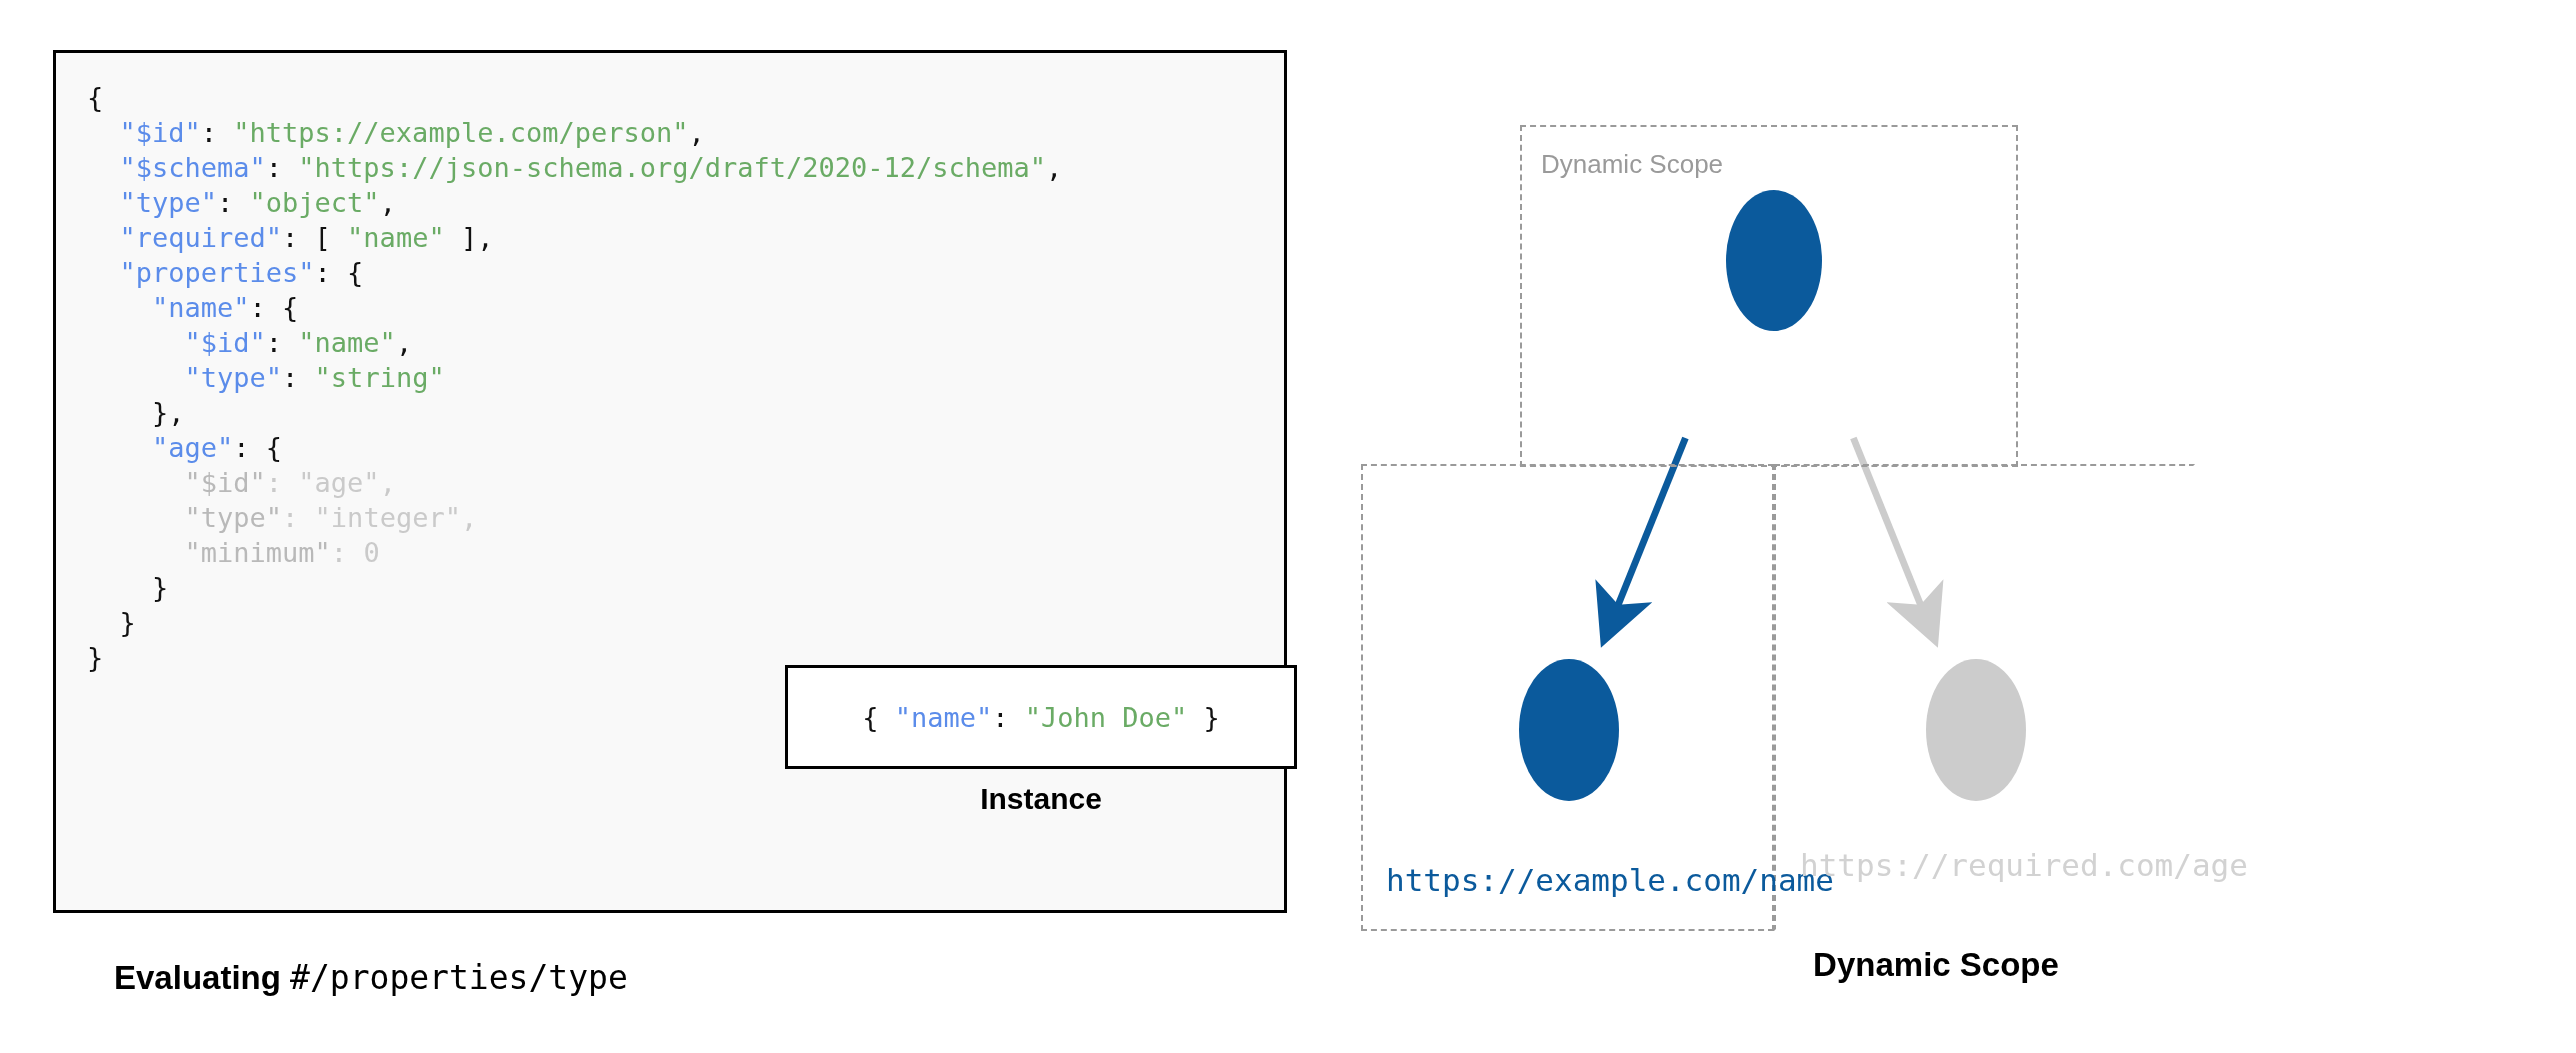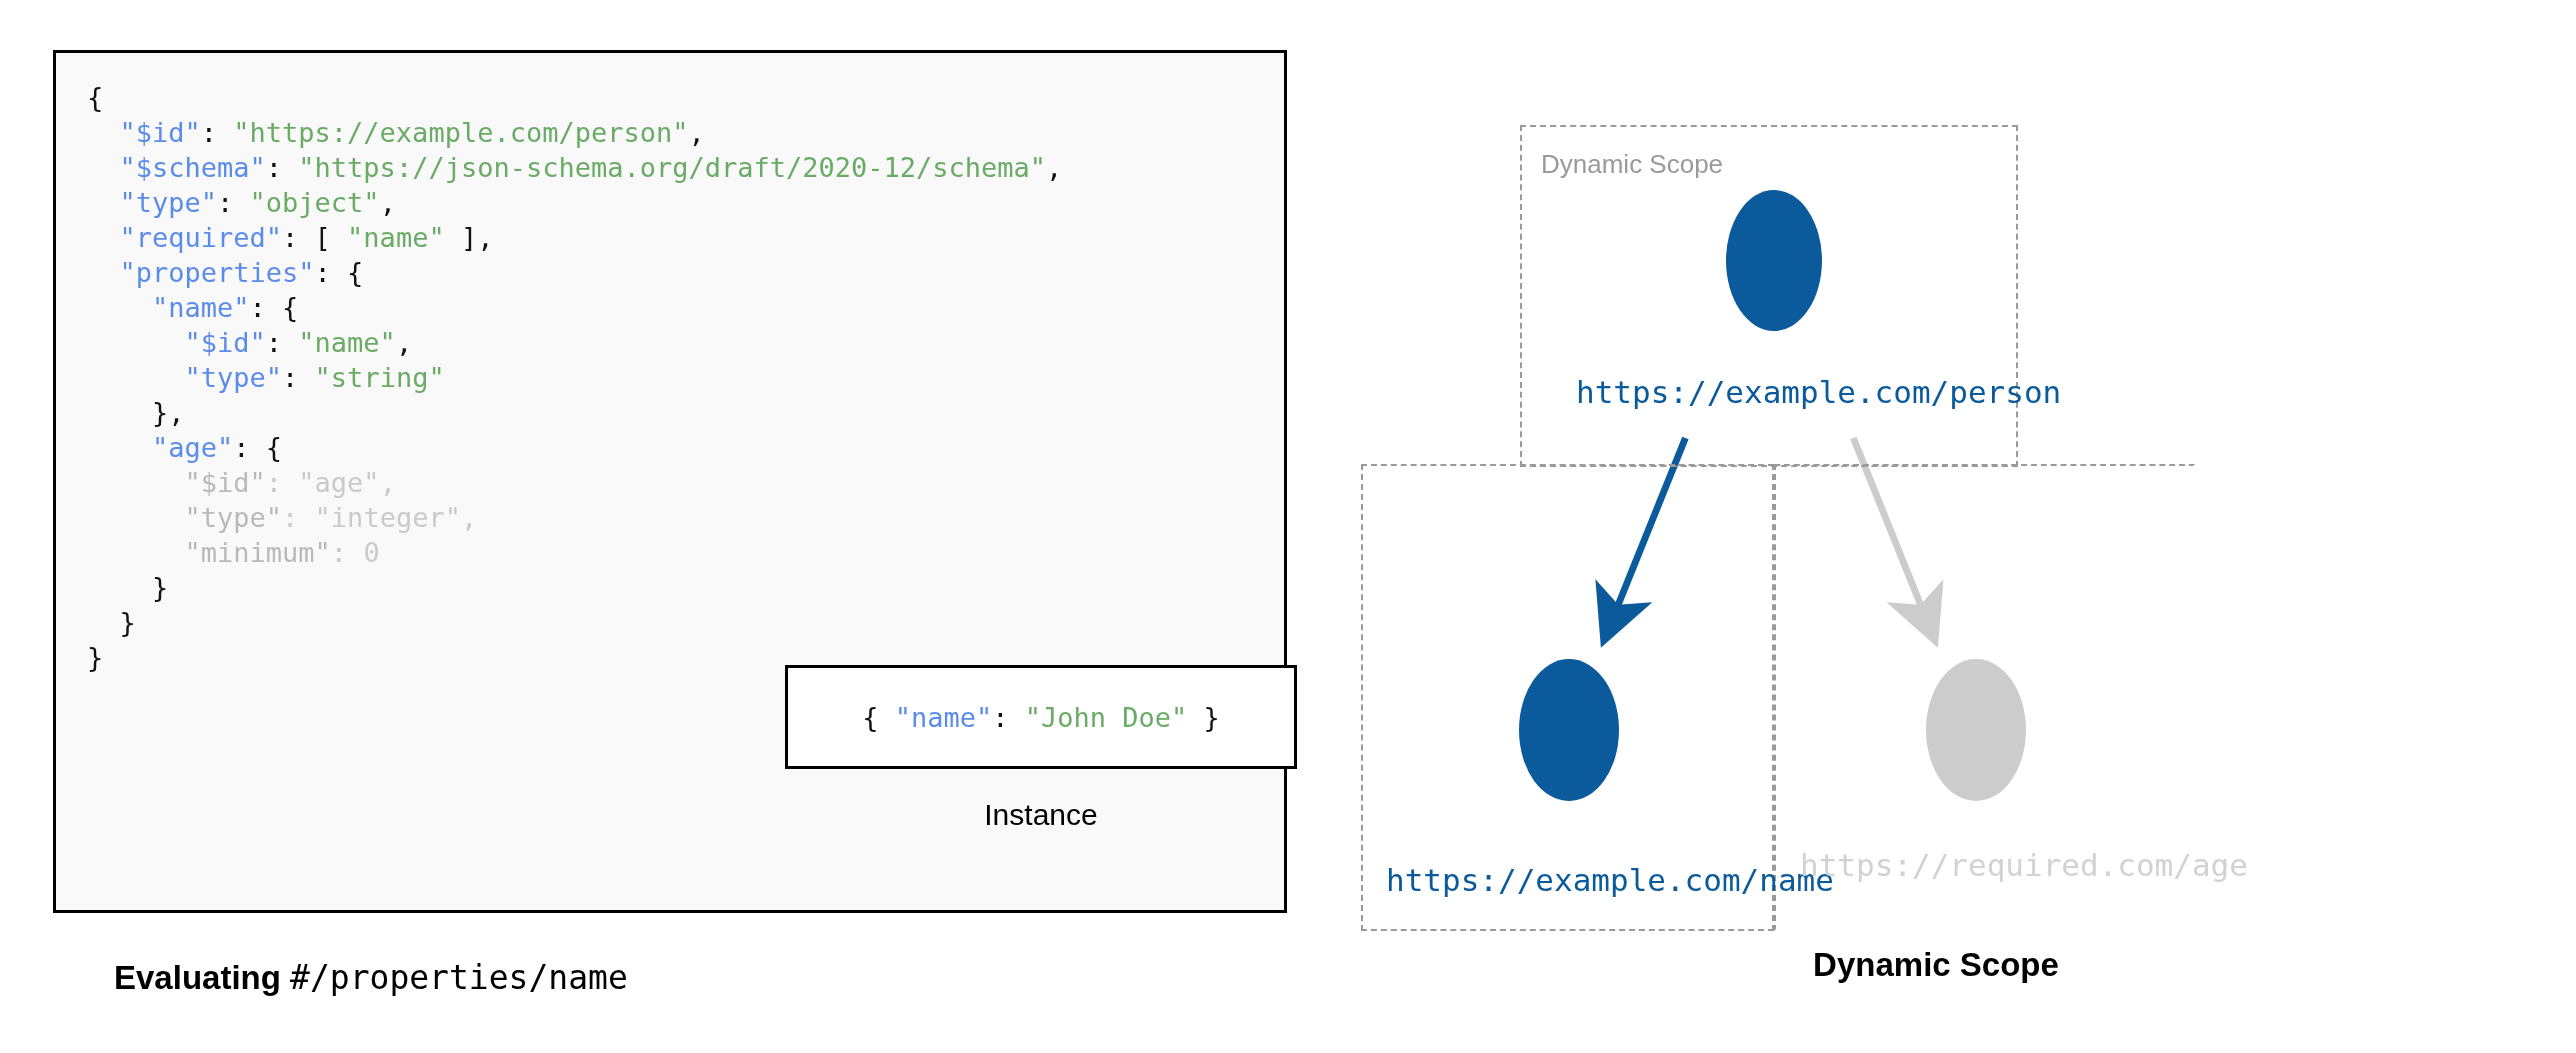--- a/index.html
+++ b/index.html
@@ -52,25 +52,25 @@
     display: flex; align-items: center; justify-content: center;
   }
   #instance-code {
     font-family: "DejaVu Sans Mono", "Liberation Mono", monospace;
     font-size: 27px;
     white-space: pre;
     color: #111111;
   }
   #instance-caption {
     position: absolute;
-    left: 729px; top: 745px;
+    left: 729px; top: 729px;
     width: 512px;
     text-align: center;
     font-size: 30px;
-    font-weight: normal;
+    font-weight: bold;
     color: #000000;
   }
 
   
   #left-caption {
     position: absolute;
     left: 114px; top: 958px;
     font-size: 33px;
     font-weight: bold;
     color: #000000;
@@ -141,21 +141,21 @@
     <div id="code-listing"><span class="ln"><span class="p">{</span></span><span class="ln"><span class="p">  </span><span class="k">"$id"</span><span class="p">: </span><span class="s">"https://example.com/person"</span><span class="p">,</span></span><span class="ln"><span class="p">  </span><span class="k">"$schema"</span><span class="p">: </span><span class="s">"https://json-schema.org/draft/2020-12/schema"</span><span class="p">,</span></span><span class="ln"><span class="p">  </span><span class="k">"type"</span><span class="p">: </span><span class="s">"object"</span><span class="p">,</span></span><span class="ln"><span class="p">  </span><span class="k">"required"</span><span class="p">: [ </span><span class="s">"name"</span><span class="p"> ],</span></span><span class="ln"><span class="p">  </span><span class="k">"properties"</span><span class="p">: {</span></span><span class="ln"><span class="p">    </span><span class="k">"name"</span><span class="p">: {</span></span><span class="ln"><span class="p">      </span><span class="k">"$id"</span><span class="p">: </span><span class="s">"name"</span><span class="p">,</span></span><span class="ln"><span class="p">      </span><span class="k">"type"</span><span class="p">: </span><span class="s">"string"</span></span><span class="ln"><span class="p">    },</span></span><span class="ln"><span class="p">    </span><span class="k">"age"</span><span class="p">: {</span></span><span class="ln"><span class="p">      </span><span class="dim-k">"$id"</span><span class="dim-s">: </span><span class="dim-s">"age"</span><span class="dim-s">,</span></span><span class="ln"><span class="p">      </span><span class="dim-k">"type"</span><span class="dim-s">: </span><span class="dim-s">"integer"</span><span class="dim-s">,</span></span><span class="ln"><span class="p">      </span><span class="dim-k">"minimum"</span><span class="dim-s">: </span><span class="dim-n">0</span></span><span class="ln"><span class="p">    }</span></span><span class="ln"><span class="p">  }</span></span><span class="ln"><span class="p">}</span></span></div>
 
     <div id="instance-box">
       <div id="instance-code"><span class="p">{ </span><span class="k">"name"</span><span class="p">: </span><span class="s">"John Doe"</span><span class="p"> }</span></div>
     </div>
     <div id="instance-caption">Instance</div>
   </div>
 
 </div>
 
-<div id="left-caption"><span>Evaluating </span><span class="mono">#/properties/name</span></div>
+<div id="left-caption"><span>Evaluating </span><span class="mono">#/properties/type</span></div>
 
 <div id="right-panel">
 
   <svg id="edges" viewBox="0 0 2174 1500">
     <defs>
       <marker id="ah-active" markerWidth="9" markerHeight="9" refX="6" refY="4.5" orient="auto" markerUnits="strokeWidth">
         <path d="M0,0 L9,4.5 L0,9 L2.2,4.5 z" fill="#0b5a9c"></path>
       </marker>
       <marker id="ah-faded" markerWidth="9" markerHeight="9" refX="6" refY="4.5" orient="auto" markerUnits="strokeWidth">
         <path d="M0,0 L9,4.5 L0,9 L2.2,4.5 z" fill="#cccccc"></path>
@@ -168,21 +168,20 @@
   <div class="scope-box" id="scope-root"></div>
   <div class="scope-box" id="scope-name"></div>
   <div class="scope-box" id="scope-age"></div>
 
   <div id="scope-root-label">Dynamic Scope</div>
 
   <div class="node-circle active" id="circle-person"></div>
   <div class="node-circle active" id="circle-name"></div>
   <div class="node-circle faded" id="circle-age"></div>
 
-  <div class="node-label active" id="label-person">https://example.com/person</div>
   <div class="node-label active" id="label-name">https://example.com/name</div>
   <div class="node-label faded" id="label-age">https://required.com/age</div>
 
 </div>
 
 <div style="position:absolute; left:1708px; top:946px; width:456px; text-align:center;
             font-size:33px; font-weight:bold; color:#000;">Dynamic Scope</div>
 
 
 </body></html>

